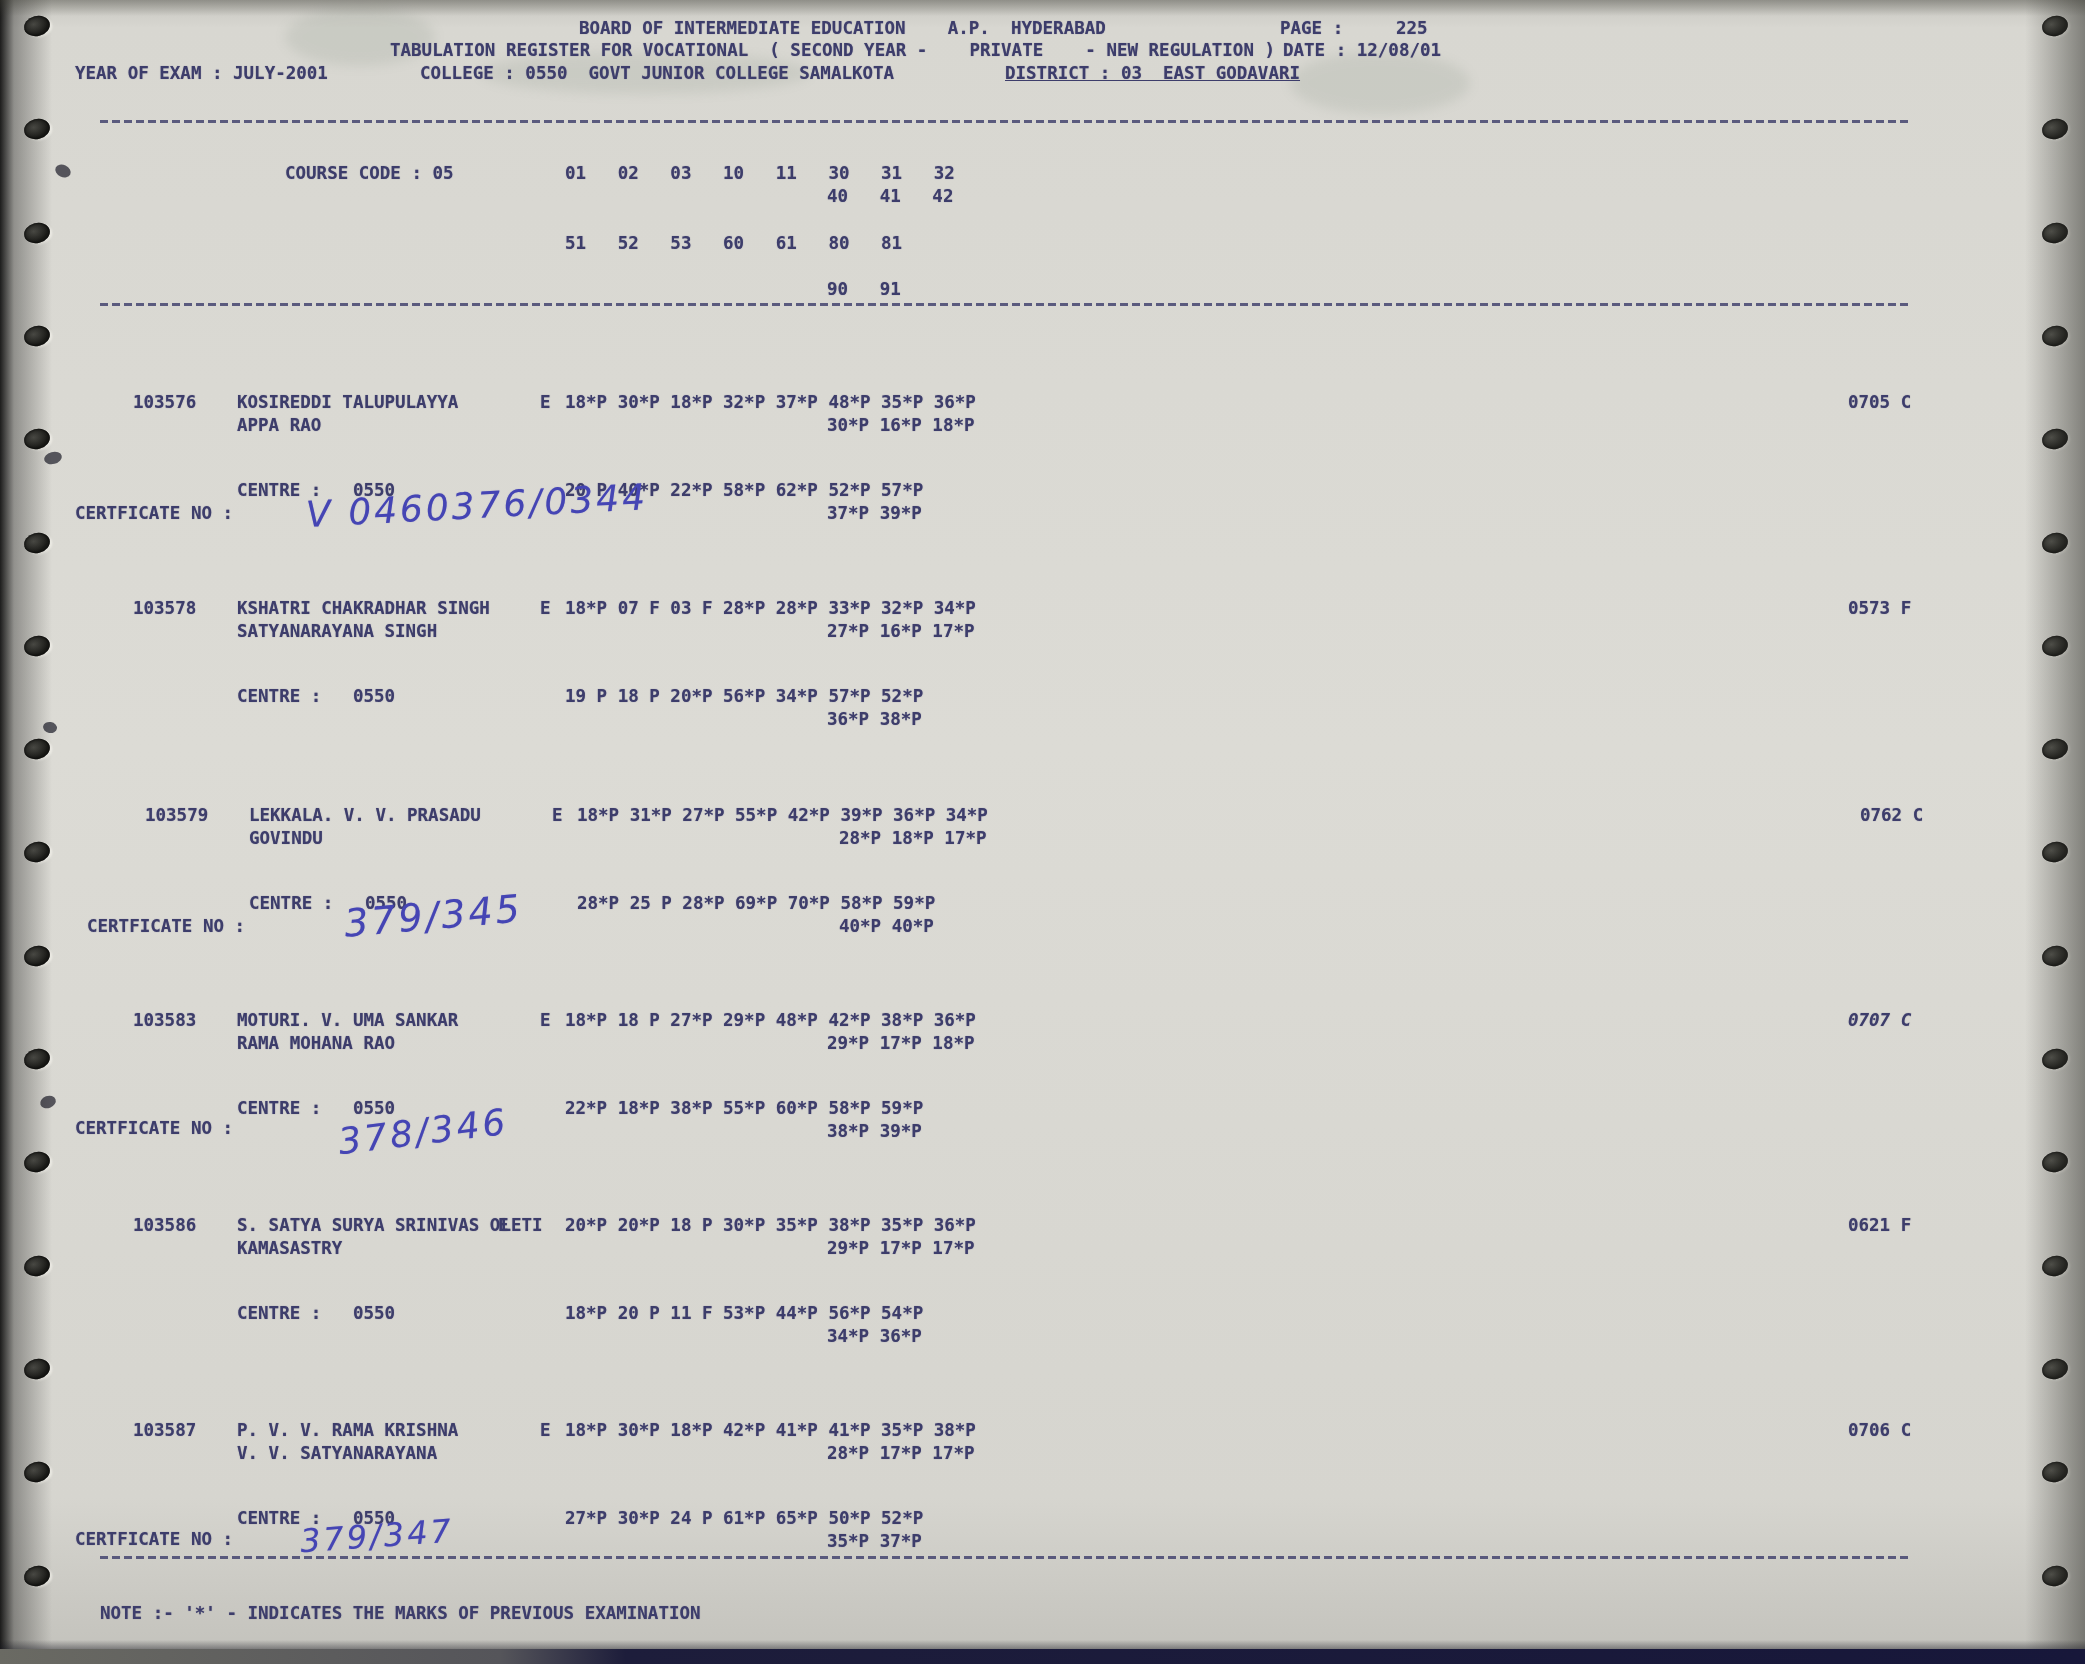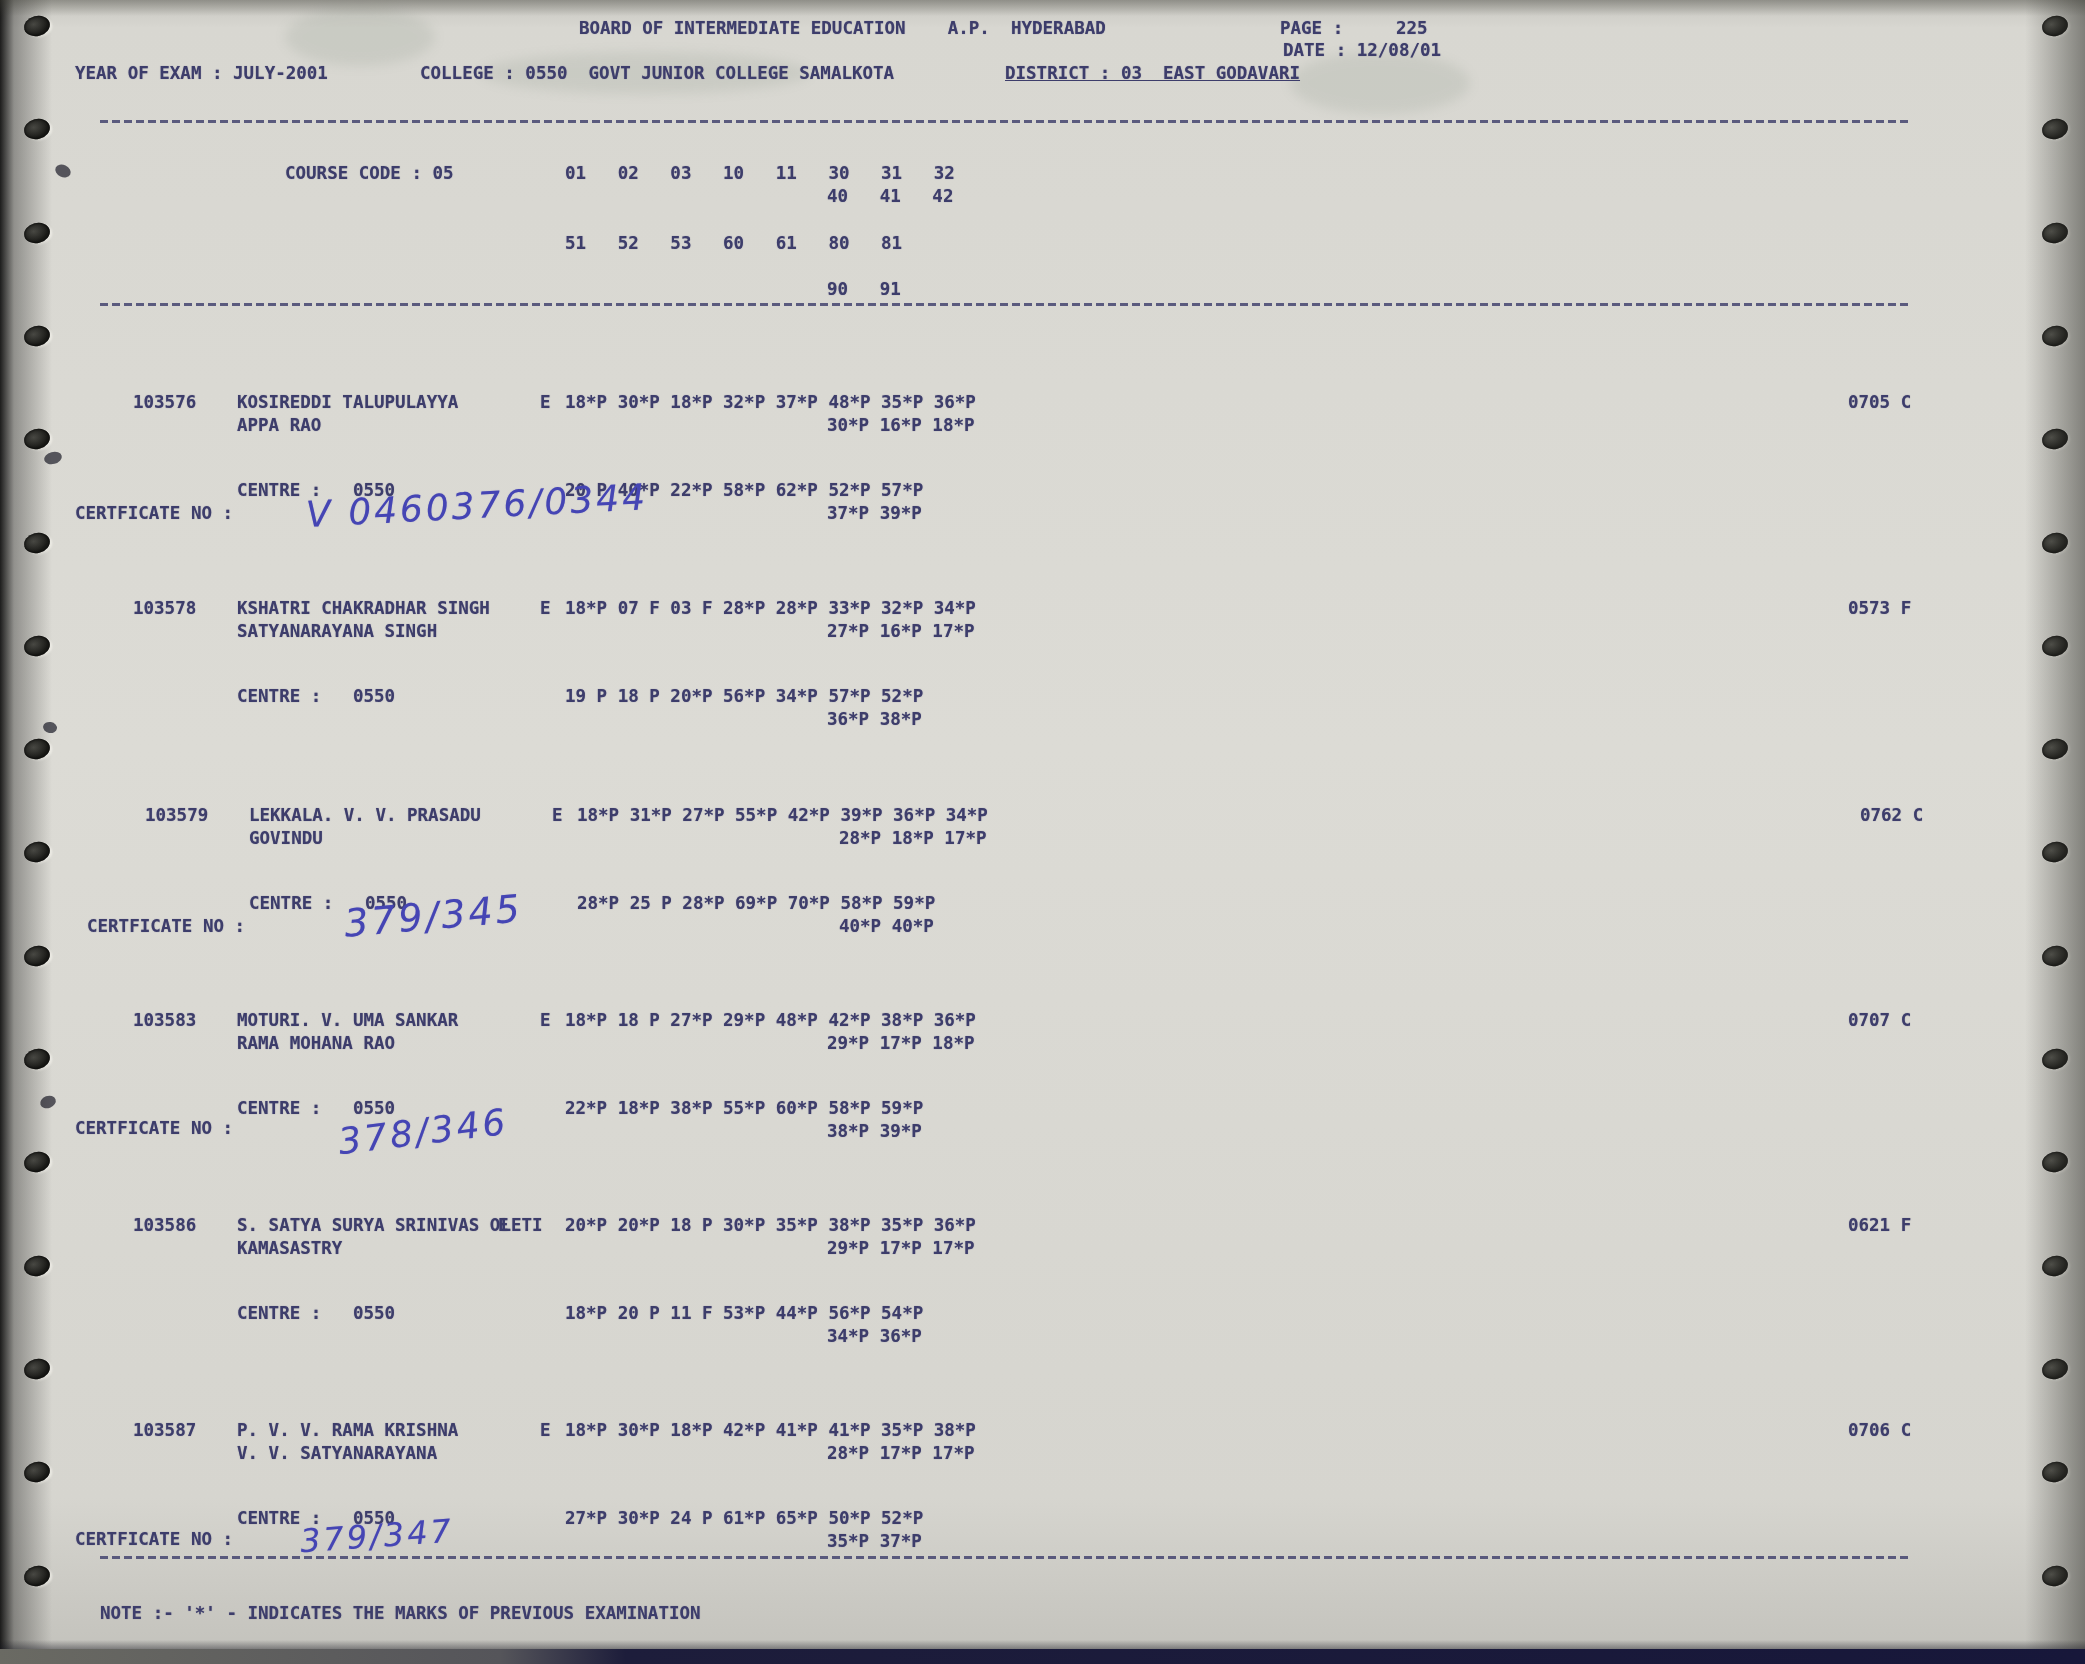--- a/index.html
+++ b/index.html
@@ -44,20 +44,21 @@
 <body>
 
 <div id="paper">
 
   <div class="smudge" style="left:285px;top:8px;width:150px;height:58px;"></div>
   <div class="smudge" style="left:480px;top:52px;width:330px;height:42px;"></div>
   <div class="smudge" style="left:1290px;top:52px;width:180px;height:62px;"></div>
 
   <div class="ln" style="left:579px;top:18px;">BOARD OF INTERMEDIATE EDUCATION    A.P.  HYDERABAD</div>
   <div class="ln" style="left:1280px;top:18px;">PAGE :     225</div>
+  <div class="ln" style="left:390px;top:40px;">TABULATION REGISTER FOR VOCATIONAL  ( SECOND YEAR -    PRIVATE    - NEW REGULATION )</div>
   <div class="ln" style="left:1283px;top:40px;">DATE : 12/08/01</div>
   <div class="ln" style="left:75px;top:63px;">YEAR OF EXAM : JULY-2001</div>
   <div class="ln" style="left:420px;top:63px;">COLLEGE : 0550  GOVT JUNIOR COLLEGE SAMALKOTA</div>
   <div class="ln" style="left:1005px;top:63px;text-decoration:underline;">DISTRICT : 03  EAST GODAVARI</div>
 
   <div class="dash" style="top:120px;"></div>
 
   <div class="ln" style="left:285px;top:163px;">COURSE CODE : 05</div>
   <div class="ln" style="left:565px;top:163px;">01   02   03   10   11   30   31   32</div>
   <div class="ln" style="left:827px;top:186px;">40   41   42</div>
@@ -107,21 +108,21 @@
     <div class="ln" style="left:827px;top:111px;">40*P 40*P</div>
     <div class="ln" style="left:75px;top:111px;">CERTFICATE NO :</div>
     <div class="hand" style="left:332px;top:92px;font-size:38px;transform:rotate(-5deg);">379/345</div>
   </div>
 
   <div class="record" style="top:1010px;">
     <div class="ln" style="left:133px;top:0;">103583</div>
     <div class="ln" style="left:237px;top:0;">MOTURI. V. UMA SANKAR</div>
     <div class="ln" style="left:540px;top:0;">E</div>
     <div class="ln" style="left:565px;top:0;">18*P 18 P 27*P 29*P 48*P 42*P 38*P 36*P</div>
-    <div class="ln" style="left:1848px;top:0;">0707 C</div>
+    <div class="ln" style="left:1848px;top:0;font-style:italic;">0707 C</div>
     <div class="ln" style="left:237px;top:23px;">RAMA MOHANA RAO</div>
     <div class="ln" style="left:827px;top:23px;">29*P 17*P 18*P</div>
     <div class="ln" style="left:237px;top:88px;">CENTRE :   0550</div>
     <div class="ln" style="left:565px;top:88px;">22*P 18*P 38*P 55*P 60*P 58*P 59*P</div>
     <div class="ln" style="left:827px;top:111px;">38*P 39*P</div>
     <div class="ln" style="left:75px;top:108px;">CERTFICATE NO :</div>
     <div class="hand" style="left:338px;top:104px;font-size:36px;transform:rotate(-7deg);">378/346</div>
   </div>
 
   <div class="record" style="top:1215px;">

